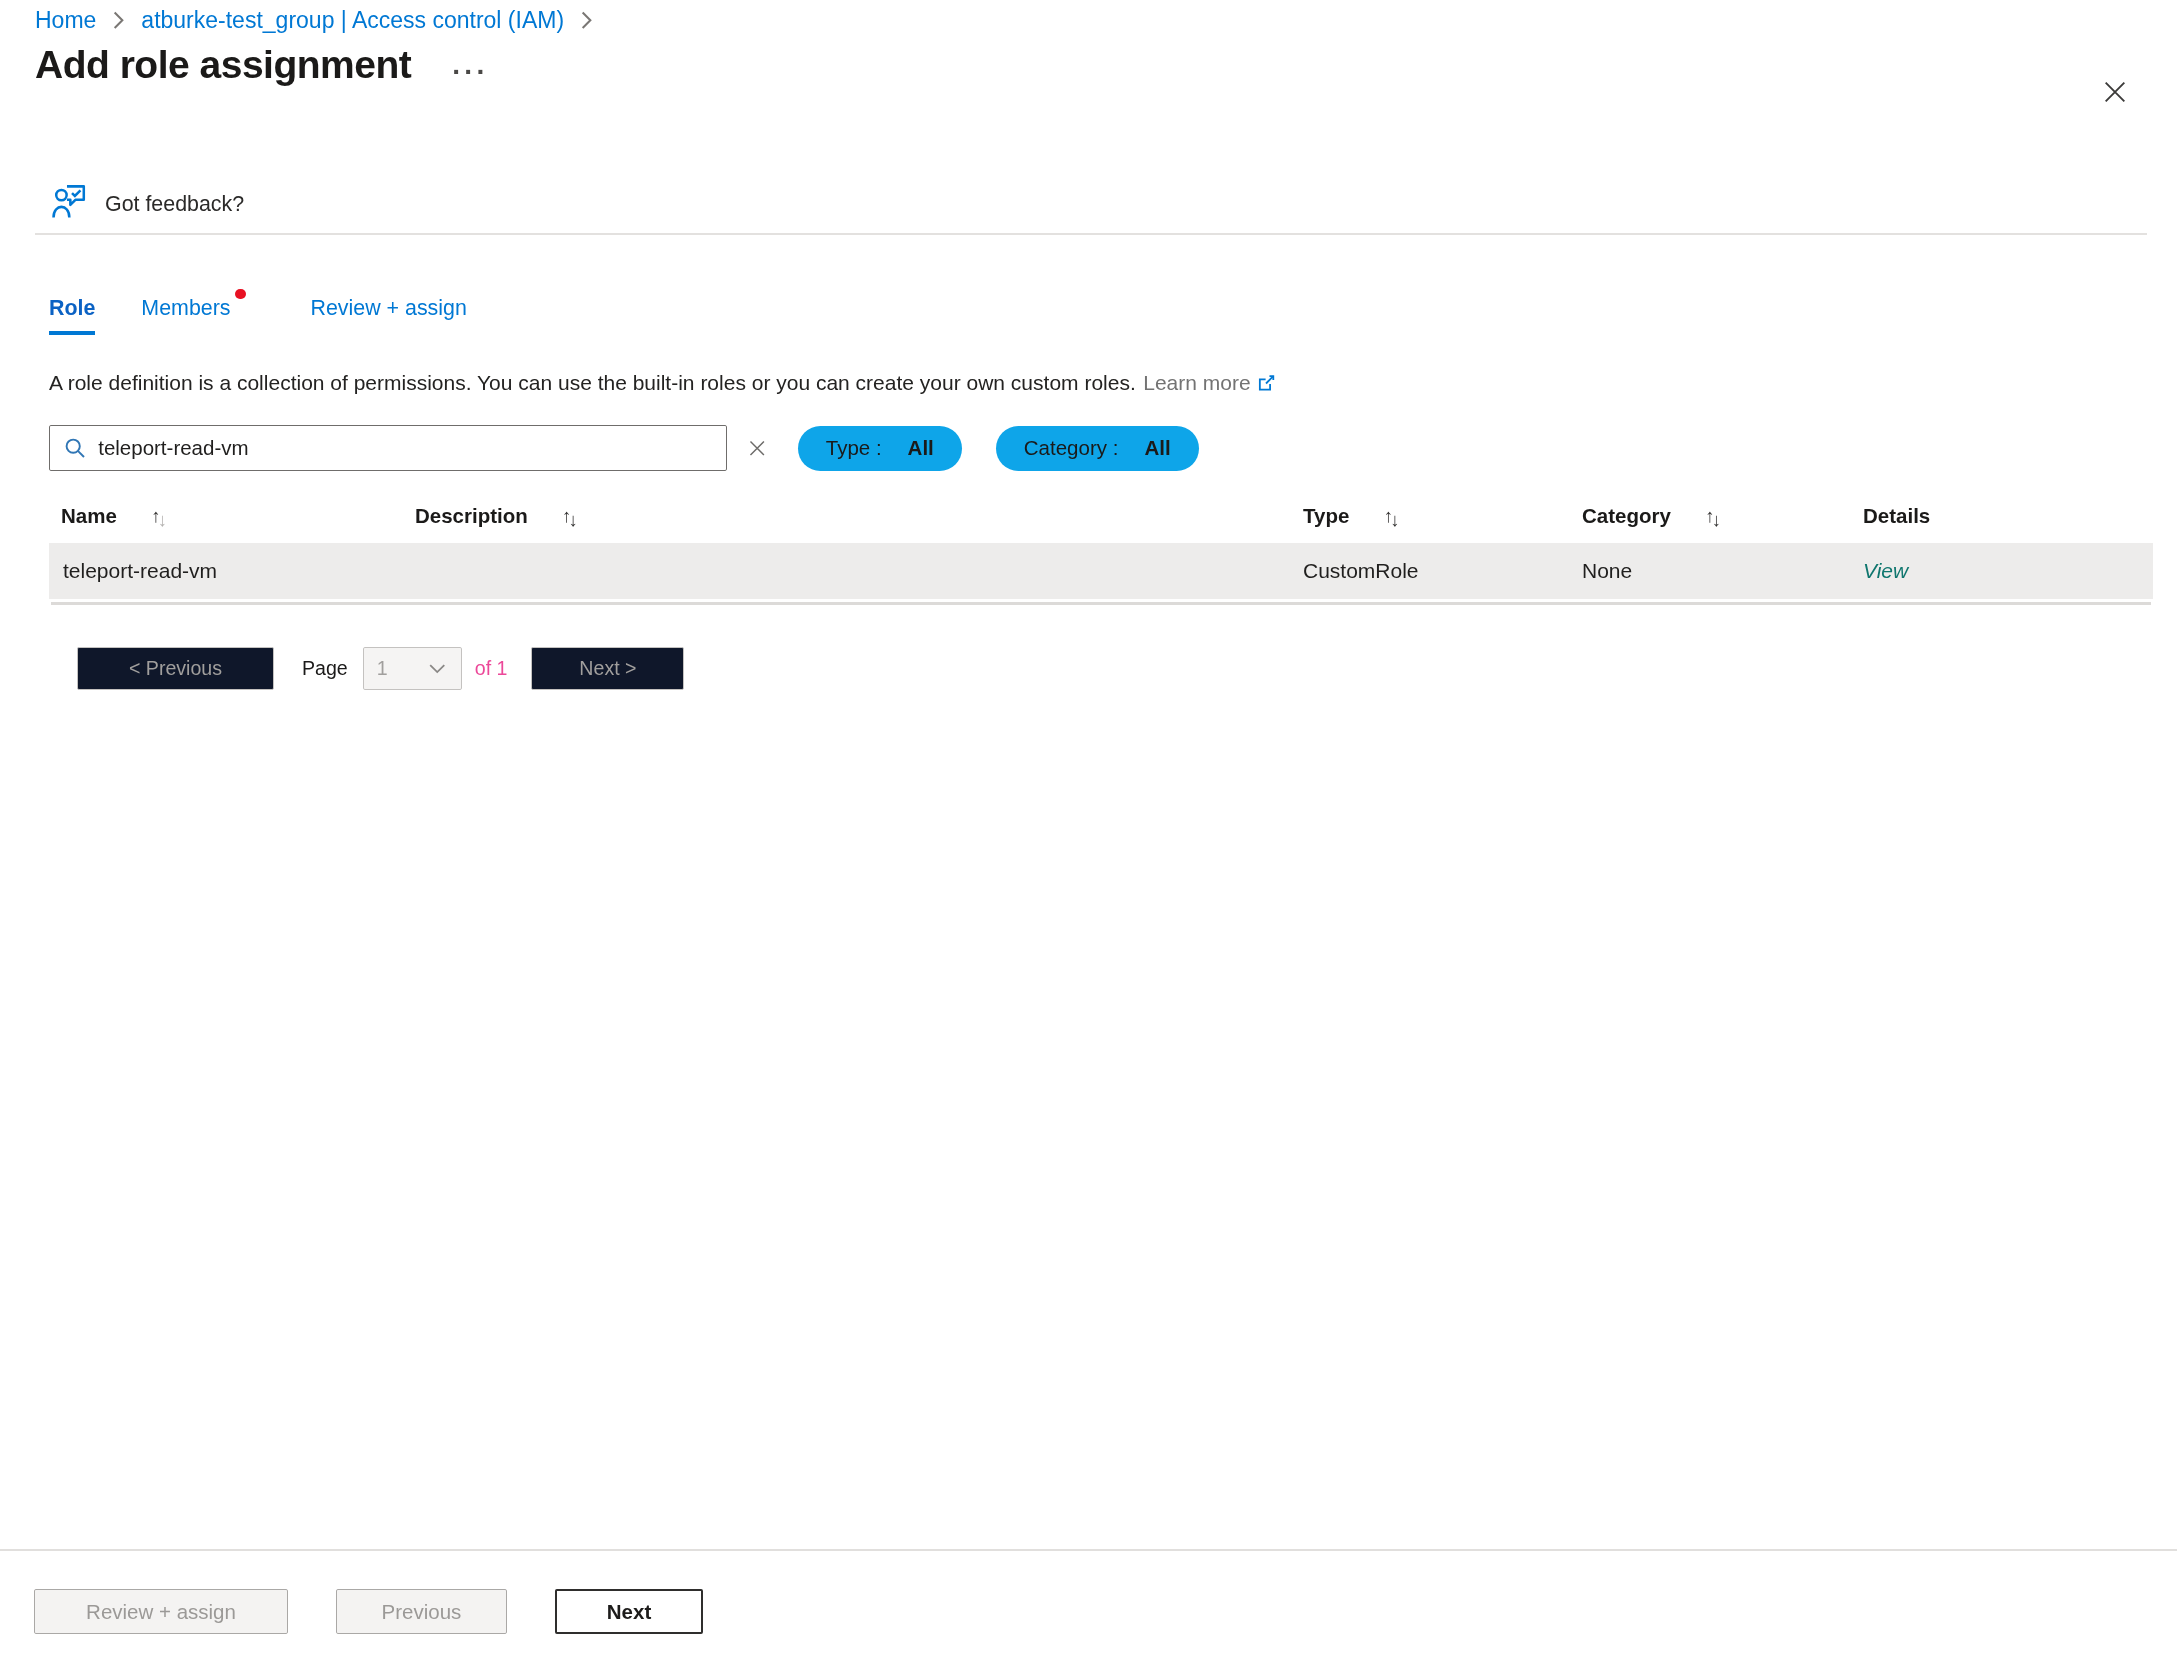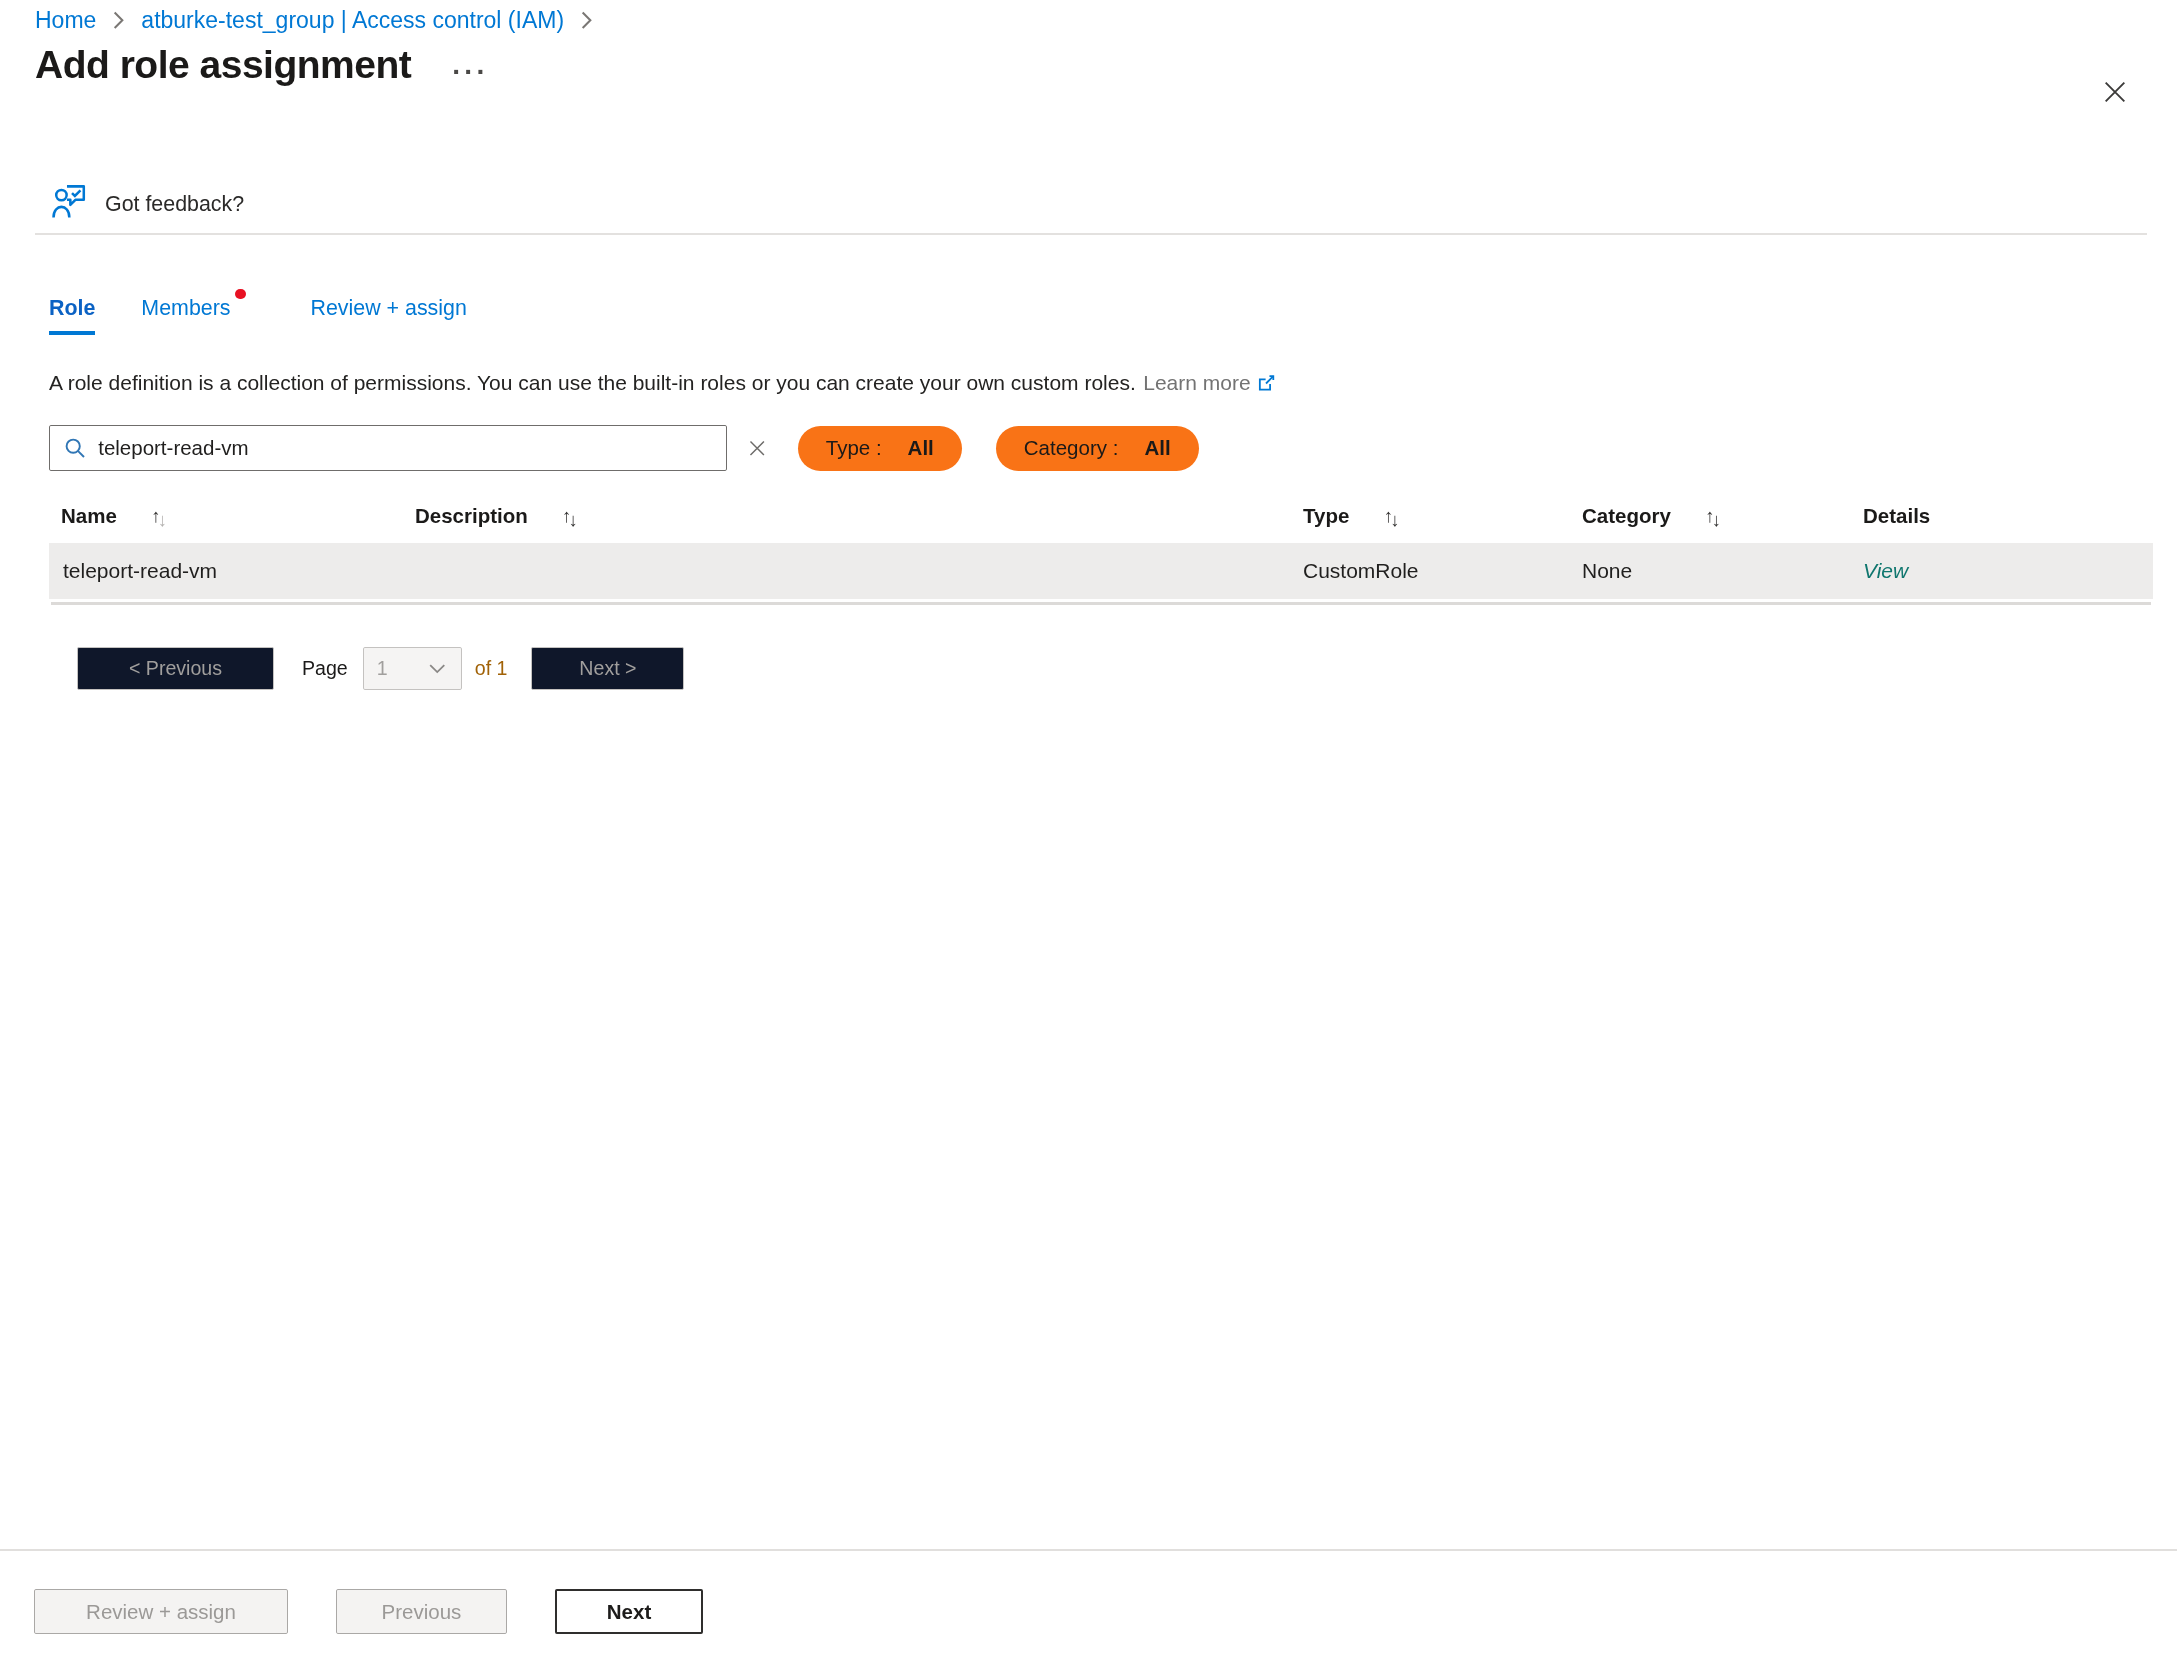--- a/index.html
+++ b/index.html
@@ -38,21 +38,21 @@
   
   .desc { position: absolute; left: 49px; top: 371px; font-size: 21px; color: #242322; display: flex; align-items: center; gap: 7.5px; white-space: nowrap; }
   .learn-more { color: #737373; display: inline-flex; align-items: center; gap: 5.6px; }
 
   
   .search-row { position: absolute; left: 49px; top: 425px; display: flex; align-items: center; }
   .search-box { width: 678px; height: 46px; border: 1.9px solid #6f6d6b; border-radius: 1.9px; background: #fff; display: flex; align-items: center; }
   .search-icon { margin: 0 11.2px 0 13px; display: flex; }
   .search-input { border: none; outline: none; flex: 1; font-size: 20.5px; font-family: "Liberation Sans", sans-serif; color: #201f1e; background: transparent; height: 100%; }
   .clear-x { margin-left: 15px; background: none; border: none; cursor: pointer; display: flex; padding: 3.7px; }
-  .pill { height: 45px; border-radius: 22.4px; background: #f97316; display: flex; align-items: center; padding: 0 28px; font-size: 20.5px; color: #1b1a19; cursor: pointer; white-space: nowrap; }
+  .pill { height: 45px; border-radius: 22.4px; background: #0ea5e9; display: flex; align-items: center; padding: 0 28px; font-size: 20.5px; color: #1b1a19; cursor: pointer; white-space: nowrap; }
   .pill .pill-value { font-weight: 700; margin-left: 26px; }
   .pill-type { margin-left: 26px; }
   .pill-category { margin-left: 34px; }
 
   
   .role-table { position: absolute; left: 49px; top: 496px; width: 2104px; }
   .thead, .trow { display: grid; grid-template-columns: 366px 888px 279px 281px 1fr; align-items: center; }
   .thead { font-size: 20.5px; font-weight: 700; color: #1b1a19; padding: 7.5px 0 15px 0; }
   .th { display: flex; align-items: center; cursor: pointer; gap: 25px; }
   .th:first-child { padding-left: 12px; }
@@ -64,21 +64,21 @@
   .td:first-child { padding-left: 14px; }
   .view-link { color: #0f766e; font-style: italic; }
   .row-underline { margin-top: 3.7px; margin-left: 1.9px; width: 2100px; height: 2.8px; background: #dcdad8; }
 
   
   .pagination { position: absolute; left: 77px; top: 647px; display: flex; align-items: center; font-size: 19.6px; }
   .pg-btn { height: 43px; display: flex; align-items: center; justify-content: center; background: #0f172a; border: 1.9px solid #c4c2c0; border-radius: 1.9px; color: #a19f9d; font-size: 19.6px; font-family: "Liberation Sans", sans-serif; }
   .pg-prev { width: 197px; }
   .pg-label { margin-left: 28px; color: #1b1a19; }
   .pg-select { margin-left: 15px; width: 99px; height: 43px; background: #f5f4f3; border: 1.9px solid #c4c2c0; border-radius: 1.9px; display: flex; align-items: center; justify-content: space-between; padding: 0 13px; color: #a19f9d; cursor: default; }
-  .pg-of { margin-left: 13px; color: #a16207; }
+  .pg-of { margin-left: 13px; color: #ec4899; }
   .pg-next { margin-left: 24px; width: 153px; }
 
   
   .footer-divider { position: absolute; left: 0; top: 1549px; width: 2178px; height: 1.9px; background: #e1dfdd; }
   .footer { position: absolute; left: 34px; top: 1589px; display: flex; align-items: center; }
   .f-btn { height: 45px; border-radius: 1.9px; font-size: 20.5px; font-family: "Liberation Sans", sans-serif; display: flex; align-items: center; justify-content: center; }
   .f-btn.disabled { background: #f4f3f2; border: 1.9px solid #aaa8a6; color: #9b9997; }
   .f-review { width: 254px; }
   .f-prev { width: 171px; margin-left: 48px; }
   .f-next { width: 148px; margin-left: 48px; background: #ffffff; border: 2.8px solid #2f2e2d; color: #1d1c1b; font-weight: 700; cursor: pointer; }

